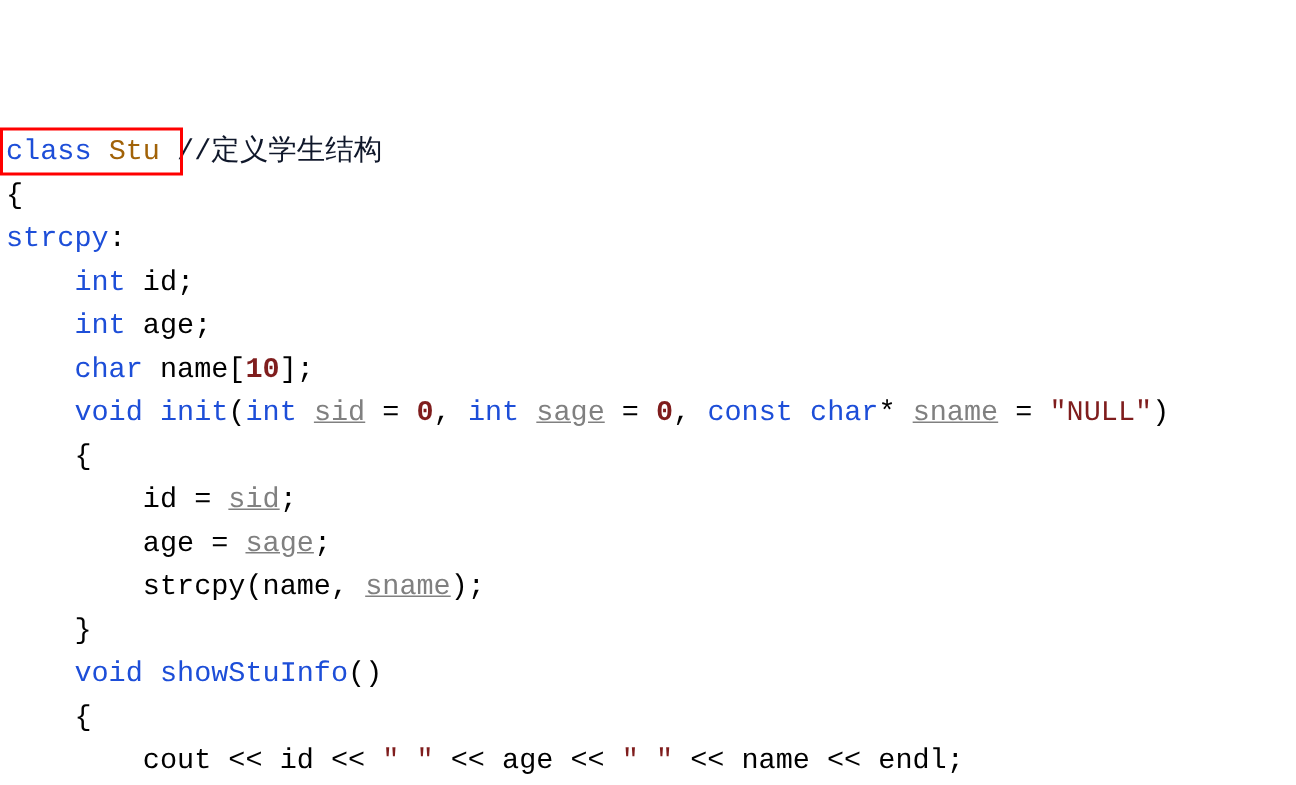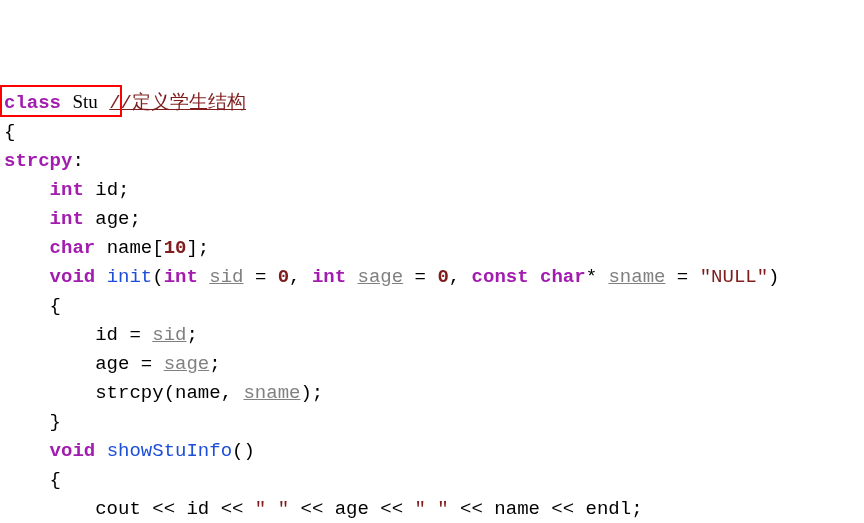--- a/index.html
+++ b/index.html
@@ -12,23 +12,23 @@
     color: #000000;
     white-space: pre;
     width: 864px;
     height: 523px;
     overflow: hidden;
   }
   .code-container {
     position: relative;
     padding-left: 4px;
   }
-  .kw { color: #a21caf; font-weight: bold; }
-  .type { color: #000000; font-family: Liberation Serif, serif; }
-  .comment { color: #7f1d1d; text-decoration: underline; }
+  .kw { color: #1d4ed8; }
+  .type { color: #a16207; }
+  .comment { color: #0f172a; }
   .str { color: #7f1d1d; }
   .num { color: #7f1d1d; font-weight: bold;}
   .param { color: #808080; text-decoration: underline; }
   .func { color: #1d4ed8; }
   .redbox {
     position: absolute;
     border: 2px solid #ff0000;
     left: 0px;
     top: 56px;
     width: 118px;

